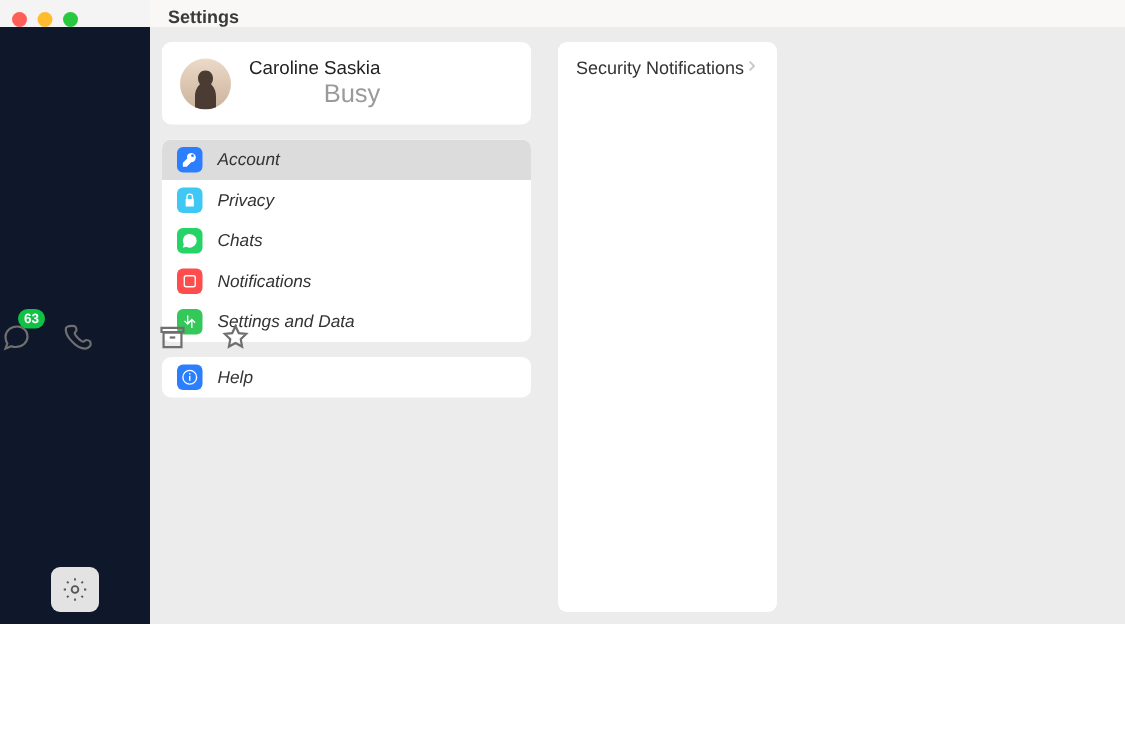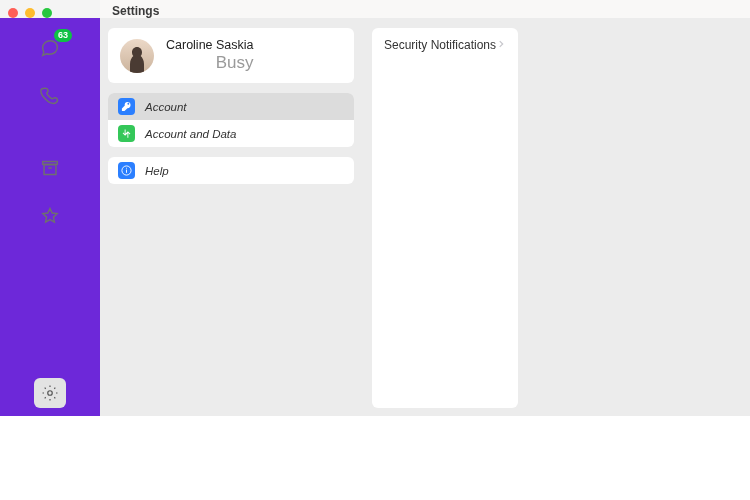--- a/index.html
+++ b/index.html
@@ -14,21 +14,21 @@
   .dot { width: 10px; height: 10px; border-radius: 50%; }
   .dot.red { background: #ff5f57; }
   .dot.yellow { background: #febc2e; }
   .dot.green { background: #28c840; }
 
   .header { flex: 1; background: #f9f8f7; height: 18px; display: flex; align-items: flex-end; padding-left: 12px; font-size: 12px; font-weight: 600; color: #3a3a3a; }
 
   .main { flex: 1; display: flex; min-height: 0; }
 
   
-  .rail { width: 100px; background: #6d28d9; display: flex; flex-direction: column; align-items: center; padding-top: 16px; gap: 20px; position: relative; border-right: none;}
+  .rail { width: 100px; background: #0f172a; display: flex; flex-direction: row; align-items: center; padding-top: 16px; gap: 20px; position: relative; border-right: none;}
   .rail-item { width: 28px; height: 28px; display: flex; align-items: center; justify-content: center; color: #6f6f6f; position: relative; cursor: pointer; }
   .rail-item svg { width: 22px; height: 22px; }
   .badge { position: absolute; top: -5px; right: -8px; background: #0fc144; color: #fff; font-size: 9px; font-weight: 700; padding: 1px 4px; border-radius: 8px; line-height: 1.2; }
   .rail-bottom { position: absolute; bottom: 8px; left: 50%; transform: translateX(-50%); width: 32px; height: 30px; background: #e3e3e3; border-radius: 6px; display: flex; align-items: center; justify-content: center; color: #555; }
 
   
   .settings-pane { width: 262px; background: #ececec; padding: 10px 8px 8px 8px; display: flex; flex-direction: column; gap: 10px; border-top: 0; }
 
   .profile-card { background: #fff; border-radius: 6px; padding: 10px 12px; display: flex; align-items: center; gap: 12px; }
   .avatar { width: 34px; height: 34px; border-radius: 50%; background: linear-gradient(180deg,#ecd9c8,#cbb39c); display:flex; align-items:flex-end; justify-content:center; overflow:hidden; }
@@ -131,26 +131,50 @@
       <div class="menu-group">
         <div class="menu-row selected">
           <span class="micon mi-blue">
             <svg viewBox="0 0 24 24" fill="currentColor">
                 <path d="M14 2a6 6 0 0 0-5.65 8L2 16.35V22h5.65L14 15.65A6 6 0 1 0 14 2zm2 6a2 2 0 1 1 0-4 2 2 0 0 1 0 4z"></path>
               </svg>
           </span>
           <span>Account</span>
         </div>
         <div class="menu-row">
+          <span class="micon mi-cyan">
+            <svg viewBox="0 0 24 24" fill="currentColor">
+                <path d="M7 10V7a5 5 0 0 1 10 0v3h1v11H6V10h1zm2 0h6V7a3 3 0 0 0-6 0v3z"></path>
+              </svg>
+          </span>
+          <span>Privacy</span>
+        </div>
+        <div class="menu-row">
+          <span class="micon mi-green">
+            <svg viewBox="0 0 24 24" fill="currentColor">
+                <path d="M12 2a10 10 0 0 0-8.66 15L2 22l5-1.34A10 10 0 1 0 12 2z"></path>
+              </svg>
+          </span>
+          <span>Chats</span>
+        </div>
+        <div class="menu-row">
+          <span class="micon mi-red">
+            <svg viewBox="0 0 24 24" fill="currentColor">
+                <rect x="4" y="4" width="16" height="16" rx="3" ry="3" fill="none" stroke="currentColor" stroke-width="2"></rect>
+              </svg>
+          </span>
+          <span>Notifications</span>
+        </div>
+        <div class="menu-row">
           <span class="micon mi-green2">
             <svg viewBox="0 0 24 24" fill="currentColor">
                 <path d="M8 3v10l-3-3-1.4 1.4L9 16.8l5.4-5.4L13 10l-3 3V3H8zm8 18V11l3 3 1.4-1.4L15 7.2 9.6 12.6 11 14l3-3v10h2z"></path>
               </svg>
           </span>
-          <span>Account and Data</span>
+          <span>Settings and Data</span>
         </div>
       </div>
 
       <div class="menu-group">
         <div class="menu-row">
           <span class="micon mi-blue2">
             <svg viewBox="0 0 24 24" fill="currentColor">
                 <circle cx="12" cy="12" r="10" fill="none" stroke="currentColor" stroke-width="2"></circle>
                 <rect x="11" y="10" width="2" height="7"></rect>
                 <rect x="11" y="6" width="2" height="2"></rect>

